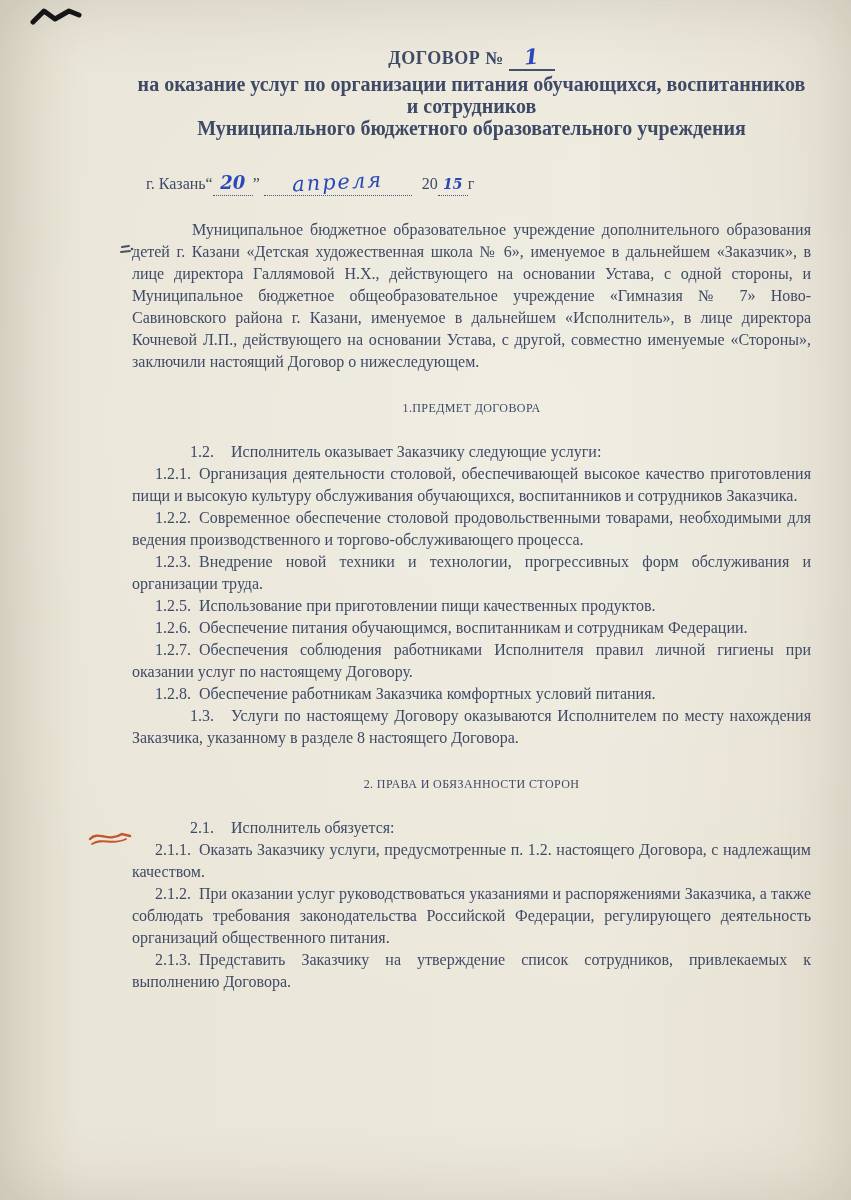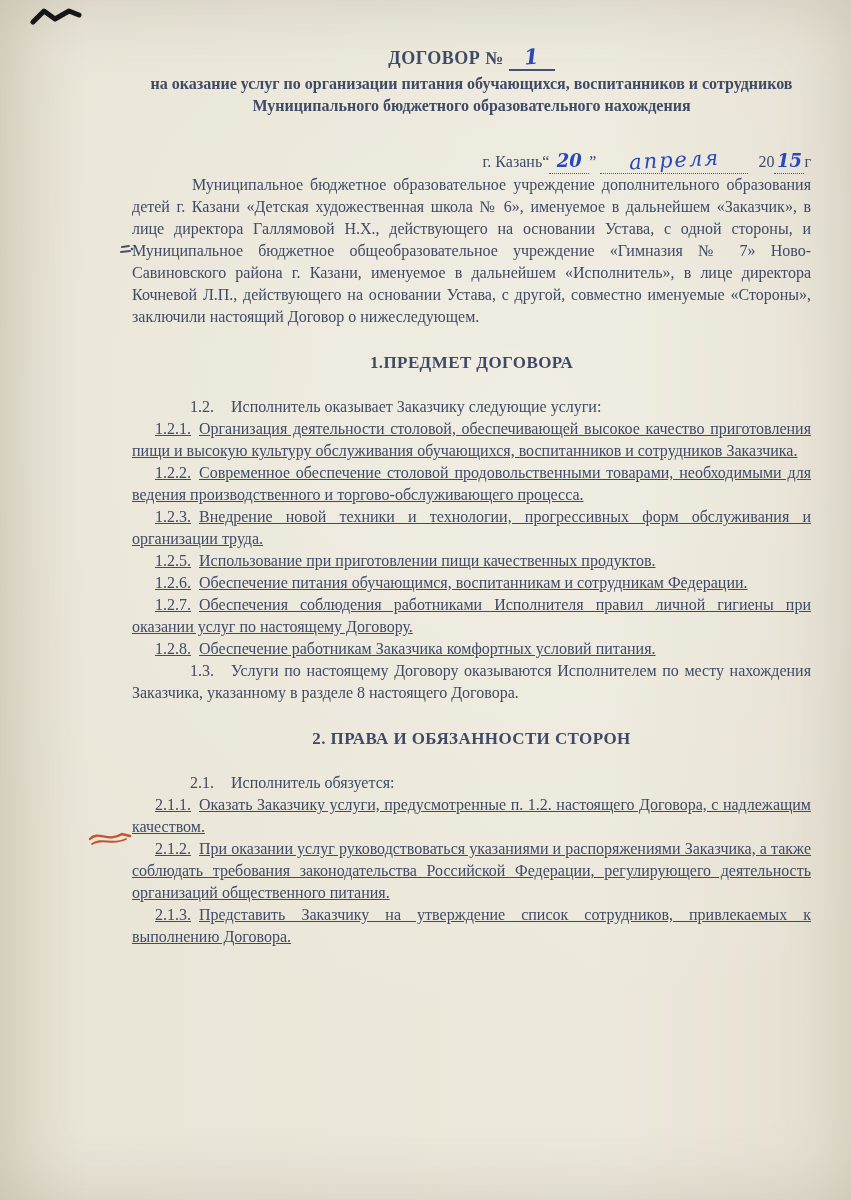--- a/index.html
+++ b/index.html
@@ -21,65 +21,65 @@
     position: relative;
     box-sizing: border-box;
     width: 100%;
     padding: 46px 40px 0 132px;
     font-size: 16px;
     line-height: 22px;
   }
   
   .title-block { text-align: center; font-weight: bold; }
   .title-main { font-size: 18px; letter-spacing: 0.5px; margin-bottom: 2px; }
-  .subtitle { font-size: 16px; }
+  .subtitle { font-size: 20px; }
   .blank {
     display: inline-block;
     text-align: center;
     vertical-align: baseline;
   }
   .title-blank { width: 46px; border-bottom: 2px solid #44506e; }
   
   .hand {
     display: inline-block;
     font-family: "DejaVu Serif", serif;
     font-style: italic;
     color: #2a48bc;
   }
   .hand-number { font-size: 21px; font-weight: bold; transform: rotate(-4deg); }
   .hand-day { font-size: 18px; font-weight: bold; }
   .hand-month { font-size: 21px; letter-spacing: 2px; transform: rotate(-3deg); }
-  .hand-year { font-size: 18px; font-weight: bold; }
+  .hand-year { font-size: 14px; font-weight: bold; }
   
   .city-date-row {
     display: flex;
-    justify-content: flex-end;
+    justify-content: flex-start;
     align-items: baseline;
     margin-top: 32px;
     padding-left: 14px;
   }
   .date-group { white-space: nowrap; }
   .day-blank { width: 40px; border-bottom: 1px dotted #4e5975; }
   .month-blank { width: 148px; border-bottom: 1px dotted #4e5975; margin-right: 10px; }
   .year-blank { width: 30px; border-bottom: 1px dotted #4e5975; }
   
   .para, .clause {
     margin: 0;
     text-align: justify;
   }
-  .preamble { margin-top: 0; text-indent: 60px; }
+  .preamble { margin-top: 23px; text-indent: 60px; }
   .sec-heading {
     margin: 24px 0 22px;
     text-align: center;
-    font-size: 17px;
-    font-weight: bold;
+    font-size: 12px;
+    font-weight: normal;
     letter-spacing: 0.4px;
   }
   .clause { text-indent: 58px; }
-  .clause.sub { text-indent: 23px; text-decoration: underline; }
+  .clause.sub { text-indent: 23px; }
   .clause .num { margin-right: 17px; }
   .clause.sub .num { margin-right: 8px; }
   
   .pen-mark { position: absolute; left: 30px; top: 6px; }
   .ink-speck { position: absolute; left: 120px; top: 244px; opacity: 0.85; }
   .red-scribble { position: absolute; left: 88px; top: 827px; }
   .artefact { pointer-events: none; }
 </style>
 </head>
 <body>
@@ -101,21 +101,21 @@
   </svg>
 
   <div class="content">
 
     <div class="title-block">
       <div class="title-main">
         <span>ДОГОВОР №</span>
         <span class="blank title-blank"><span class="hand hand-number">1</span></span>
       </div>
       <div class="subtitle">на оказание услуг по организации питания обучающихся, воспитанников и сотрудников</div>
-      <div class="subtitle">Муниципального бюджетного образовательного нахождения</div>
+      <div class="subtitle">Муниципального бюджетного образовательного учреждения</div>
     </div>
 
     <div class="city-date-row">
       <span>г. Казань</span>
       <span class="date-group">
         <span>“</span><span class="blank day-blank"><span class="hand hand-day">20</span></span><span>”</span>
         <span class="blank month-blank"><span class="hand hand-month">апреля</span></span><span>20</span><span class="blank year-blank"><span class="hand hand-year">15</span></span><span>г</span>
       </span>
     </div>
 

